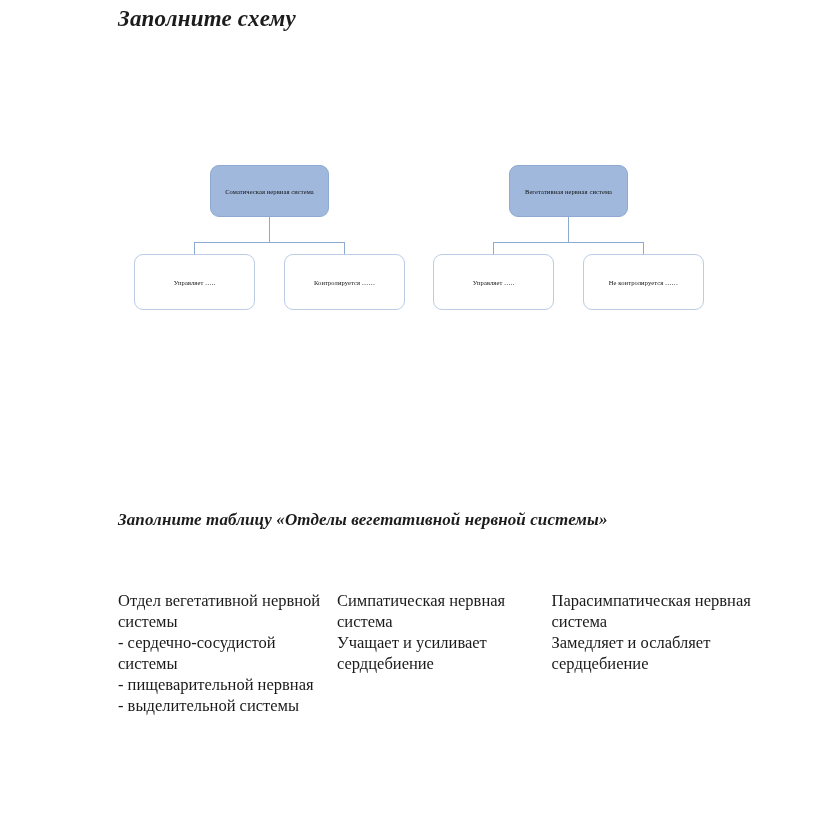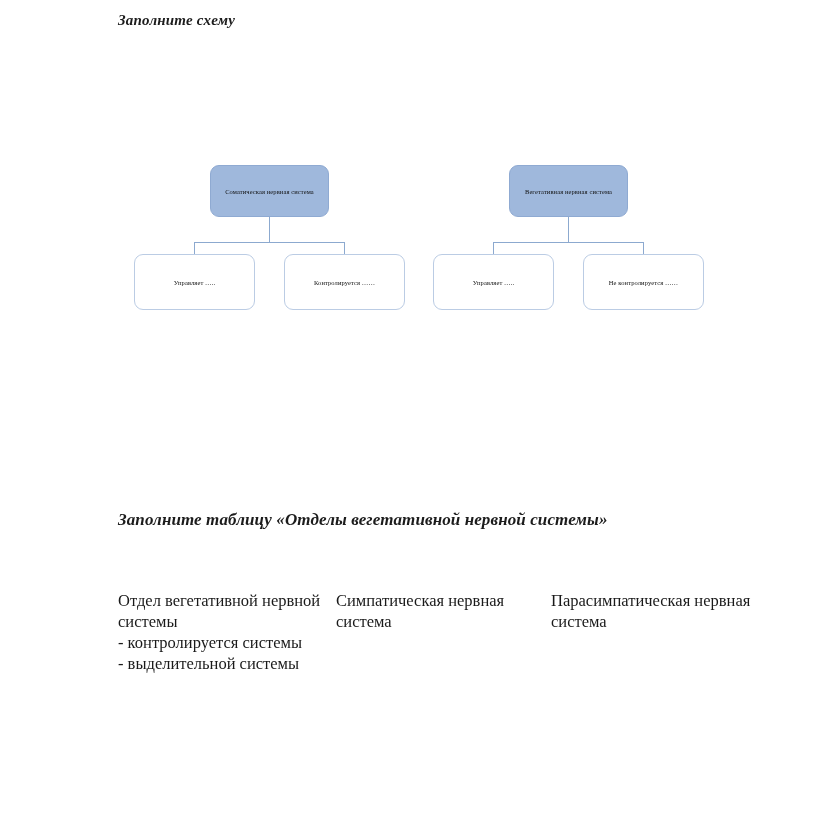--- a/index.html
+++ b/index.html
@@ -18,22 +18,22 @@
 
   
   .heading {
     position: absolute;
     font-style: italic;
     font-weight: bold;
     color: #1c1c1c;
   }
   #heading-schema {
     left: 118px;
-    top: 12px;
-    font-size: 15px;
+    top: 6px;
+    font-size: 23px;
     letter-spacing: 0.2px;
   }
   #heading-table {
     left: 118px;
     top: 503px;
     width: 620px;
     font-size: 17px;
     line-height: 33px;
     letter-spacing: 0.1px;
   }
@@ -131,21 +131,26 @@
 <div class="heading" id="heading-table">Заполните таблицу «Отделы вегетативной нервной системы»</div>
 
 <table id="fill-table">
   <tbody>
     <tr>
       <td class="col-1">Отдел вегетативной нервной системы</td>
       <td class="col-2">Симпатическая нервная система</td>
       <td class="col-3">Парасимпатическая нервная система</td>
     </tr>
     <tr>
-      <td class="col-1">- контролируется системы</td>
+      <td class="col-1">- сердечно-сосудистой системы</td>
+      <td class="col-2">Учащает и усиливает сердцебиение</td>
+      <td class="col-3">Замедляет и ослабляет сердцебиение</td>
+    </tr>
+    <tr>
+      <td class="col-1">- пищеварительной нервная</td>
       <td class="col-2"></td>
       <td class="col-3"></td>
     </tr>
     <tr>
       <td class="col-1">- выделительной системы</td>
       <td class="col-2"></td>
       <td class="col-3"></td>
     </tr>
   </tbody>
 </table>

